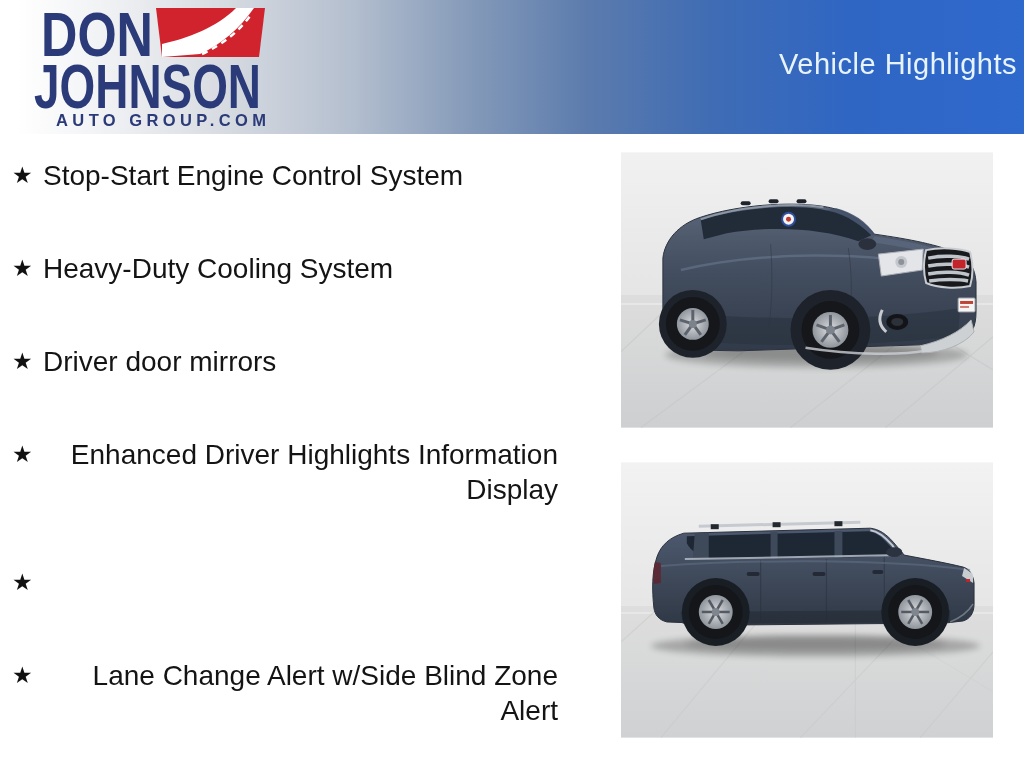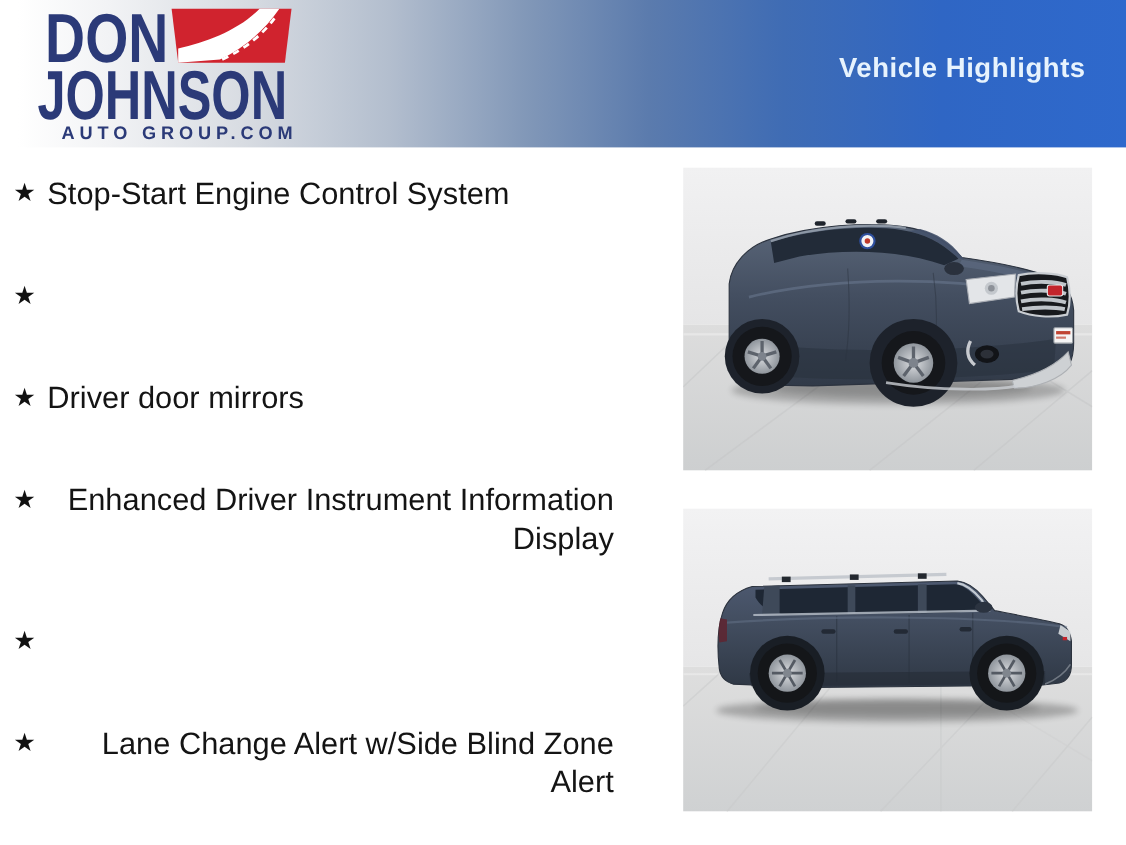--- a/index.html
+++ b/index.html
@@ -11,22 +11,22 @@
   .header {
     position:absolute; left:0; top:0; width:1024px; height:134px;
     background:linear-gradient(90deg,
       #ffffff 0%, #f2f3f5 8%, #d8dce2 20%, #b3bece 33%,
       #8298b8 45%, #5b7bad 56%, #3f6cb4 68%, #2f66c4 82%, #2e69cd 100%);
     margin-left:16px;
   }
   .logo { position:absolute; left:10px; top:6px; width:250px; height:124px; }
   .logo text { font-family:"Liberation Sans", sans-serif; font-weight:700; fill:#2b3a78; }
   .page-title {
-    position:absolute; right:53px; top:48px; margin:0;
-    font-size:25px; font-weight:700; color:#e7f3fd; letter-spacing:0.5px;
+    position:absolute; right:23px; top:48px; margin:0;
+    font-size:29px; font-weight:400; color:#e7f3fd; letter-spacing:0.5px;
   }
   
   .features {
     position:absolute; left:12px; top:158px; width:560px;
     list-style:none; margin:0; padding:0;
   }
   .features li { display:flex; align-items:flex-start; margin-bottom:58px; }
   .star {
     flex:0 0 31px; font-size:23px; line-height:35px; color:#111111;
     letter-spacing:0; position:relative; top:0;
@@ -61,28 +61,29 @@
     <h1 class="page-title">Vehicle Highlights</h1>
   </header>
 
   <ul class="features">
     <li>
       <span class="star">★</span>
       <span class="feat">Stop-Start Engine Control System</span>
     </li>
     <li>
       <span class="star">★</span>
+      <span class="feat">Heavy-Duty Cooling System</span>
     </li>
     <li>
       <span class="star">★</span>
       <span class="feat">Driver door mirrors</span>
     </li>
     <li>
       <span class="star">★</span>
-      <span class="feat">Enhanced Driver Instrument Information Display</span>
+      <span class="feat">Enhanced Driver Highlights Information Display</span>
     </li>
     <li>
       <span class="star">★</span>
     </li>
     <li>
       <span class="star">★</span>
       <span class="feat">Lane Change Alert w/Side Blind Zone Alert</span>
     </li>
   </ul>
 

